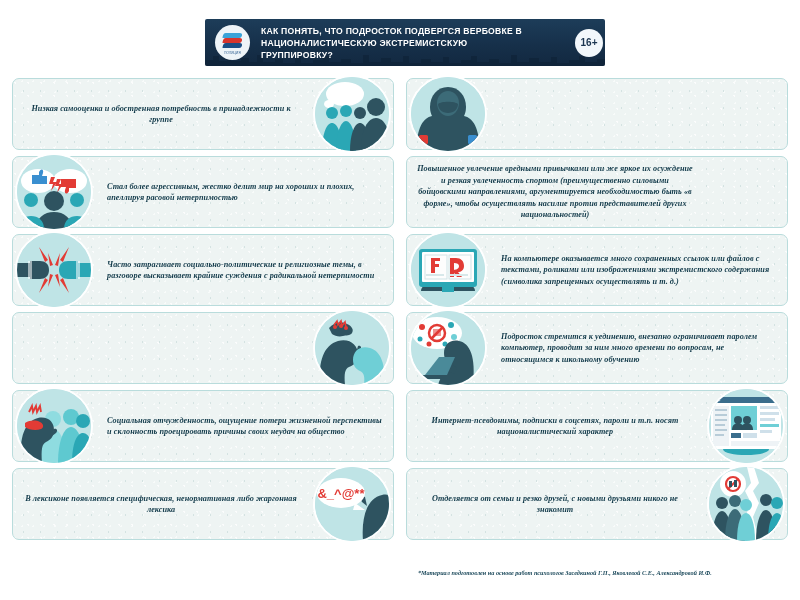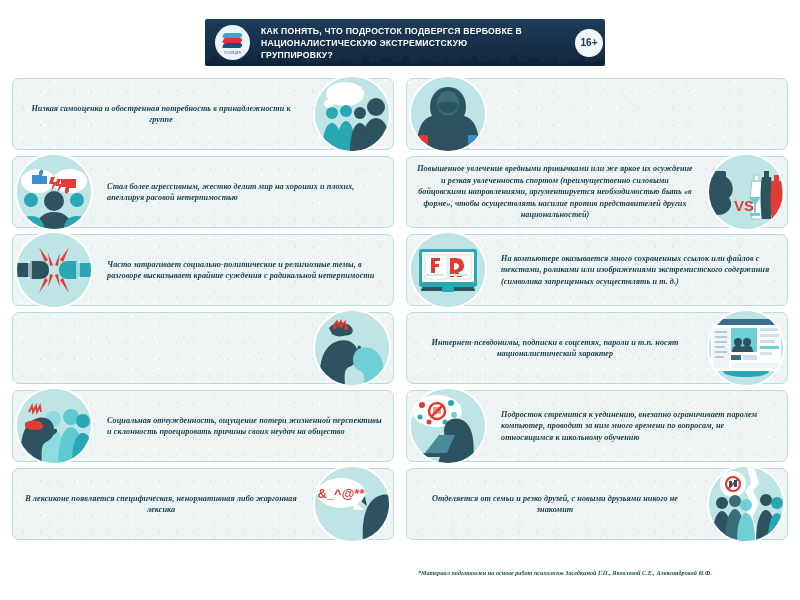--- a/index.html
+++ b/index.html
@@ -306,52 +306,63 @@
             <path d="M26,26 c0,-7 5,-12 11,-12 c6,0 11,5 11,12 c0,7 -5,13 -11,13 c-6,0 -11,-6 -11,-13z" fill="#3c6b78"></path>
             <path d="M27,27 c3,-3 17,-3 20,0 c0,5 -4,9 -10,9 c-6,0 -10,-4 -10,-9z" fill="#2e5360"></path>
             <path d="M21,39 l32,0 c9,2 15,11 16,35 l-64,0 c1,-24 7,-33 16,-35z" fill="#2e5360"></path>
             <rect x="8" y="58" width="9" height="9" rx="1.5" fill="#e23b35"></rect>
             <rect x="57" y="58" width="9" height="9" rx="1.5" fill="#3a8fd0"></rect>
           </svg>
         </div>
       </div>
 
       <div class="card icon-right">
-        <div class="icon-disc">
-          <svg width="74" height="74" viewBox="0 0 74 74">
-            <circle cx="37" cy="37" r="37" fill="#bfe4e6"></circle>
-            <path d="M2,22 c8,-4 16,-2 20,5 c3,6 2,12 -2,16 c3,4 3,9 -1,13 c-5,5 -14,5 -21,1 l0,-35z" fill="#2e5360"></path>
-            <rect x="4" y="16" width="13" height="9" rx="2" fill="#2e5360"></rect>
-            <path d="M45,26 h5 v-6 h-5z M43,26 h9 c2,10 2,28 0,38 h-9 c-2,-10 -2,-28 0,-38z" fill="#ffffff" stroke="#8fc9cf" stroke-width="1"></path>
-            <path d="M55,22 h5 v-6 h-5z M53,22 h9 c2,11 2,31 0,42 h-9 c-2,-11 -2,-31 0,-42z" fill="#2e5360"></path>
-            <path d="M65,26 h5 v-6 h-5z M63,26 h9 c2,10 2,28 0,38 h-9 c-2,-10 -2,-28 0,-38z" fill="#e23b35"></path>
-            <path d="M40,42 l12,0 l-5,7 l0,9 l4,0 l0,3 l-10,0 l0,-3 l4,0 l0,-9z" fill="#6fcfd6"></path>
-            <text x="35" y="56" font-family="Liberation Sans, sans-serif" font-size="15" font-weight="bold" fill="#e23b35" text-anchor="middle">VS</text>
-          </svg>
-        </div>
         <div class="card-text">Повышенное увлечение вредными привычками или же яркое их осуждение и резкая увлеченность спортом (преимущественно силовыми бойцовскими направлениями, аргументируется необходимостью быть «в форме», чтобы осуществлять насилие против представителей других национальностей)</div>
       </div>
 
       <div class="card icon-left">
         <div class="icon-disc">
           <svg width="74" height="74" viewBox="0 0 74 74">
             <circle cx="37" cy="37" r="37" fill="#bfe4e6"></circle>
             <path d="M10,58 c0,-7 12,-11 27,-11 c15,0 27,4 27,11z" fill="#2e5360"></path>
             <rect x="8" y="16" width="58" height="38" rx="3" fill="#2aa7b5"></rect>
             <rect x="11" y="19" width="52" height="30" rx="1" fill="#ffffff"></rect>
             <rect x="31" y="54" width="12" height="5" fill="#2aa7b5"></rect>
             <rect x="14" y="22" width="22" height="24" fill="#fdfdfd" stroke="#cfe3e6" stroke-width="1"></rect>
             <rect x="38" y="22" width="22" height="24" fill="#fdfdfd" stroke="#cfe3e6" stroke-width="1"></rect>
             <path d="M20,25 h9 v3 h-5 v3 h4 v3 h-4 v6 h-4z" fill="#e23b35"></path>
             <path d="M45,25 c5,0 8,3 8,8 c0,4 -3,6 -6,6 l4,5 h-5 l-5,-7 c4,0 7,-1 7,-4 c0,-2 -2,-3 -5,-3 l0,14 h-4 l0,-19z" fill="#e23b35"></path>
             <rect x="15" y="41" width="18" height="2" fill="#d7e8ea"></rect>
             <rect x="39" y="41" width="18" height="2" fill="#d7e8ea"></rect>
           </svg>
         </div>
         <div class="card-text">На компьютере оказывается много сохраненных ссылок или файлов с текстами, роликами или изображениями экстремистского содержания (символика запрещенных осуществлять и т. д.)</div>
+      </div>
+
+      <div class="card icon-left">
+        <div class="icon-disc">
+          <svg width="74" height="74" viewBox="0 0 74 74">
+            <circle cx="37" cy="37" r="37" fill="#bfe4e6"></circle>
+            <ellipse cx="26" cy="22" rx="25" ry="16" fill="#ffffff"></ellipse>
+            <circle cx="26" cy="22" r="8" fill="none" stroke="#e23b35" stroke-width="2.5"></circle>
+            <line x1="20" y1="28" x2="32" y2="16" stroke="#e23b35" stroke-width="2.5"></line>
+            <path d="M22,18 h8 v7 h-8z" fill="#e23b35" opacity=".55"></path>
+            <circle cx="11" cy="16" r="3" fill="#e23b35"></circle>
+            <circle cx="40" cy="14" r="3" fill="#2aa7b5"></circle>
+            <circle cx="43" cy="26" r="3" fill="#6fcfd6"></circle>
+            <circle cx="9" cy="28" r="2.5" fill="#2aa7b5"></circle>
+            <circle cx="18" cy="33" r="2.5" fill="#e23b35"></circle>
+            <circle cx="34" cy="33" r="2.5" fill="#2aa7b5"></circle>
+            <path d="M62,74 c3,-28 -3,-42 -14,-44 c-9,-2 -15,4 -15,12 c0,6 3,10 7,13 c-5,3 -10,9 -13,19z" fill="#2e5360"></path>
+            <path d="M28,54 c6,-2 14,-1 18,3 l-3,6 c-5,-3 -11,-4 -17,-2z" fill="#2e5360"></path>
+            <path d="M14,64 l14,-18 h16 l-8,18z" fill="#4a8a99"></path>
+            <path d="M8,64 h48 v4 h-48z" fill="#2e5360"></path>
+          </svg>
+        </div>
+        <div class="card-text">Подросток стремится к уединению, внезапно ограничивает паролем компьютер, проводит за ним много времени по вопросам, не относящимся к школьному обучению</div>
       </div>
 
       <div class="card icon-right">
         <div class="icon-disc">
           <svg width="74" height="74" viewBox="0 0 74 74">
             <circle cx="37" cy="37" r="37" fill="#bfe4e6"></circle>
             <rect x="2" y="8" width="70" height="52" rx="2" fill="#ffffff"></rect>
             <rect x="2" y="8" width="70" height="6" fill="#3a6d8c"></rect>
             <circle cx="6" cy="11" r="1.3" fill="#cfe0ea"></circle>
             <circle cx="10" cy="11" r="1.3" fill="#cfe0ea"></circle>
@@ -374,43 +385,20 @@
             <rect x="51" y="29" width="15" height="3" fill="#cfe0ea"></rect>
             <rect x="51" y="35" width="19" height="3" fill="#6fcfd6"></rect>
             <rect x="51" y="41" width="12" height="3" fill="#cfe0ea"></rect>
             <rect x="22" y="52" width="48" height="5" fill="#eef3f6"></rect>
             <path d="M14,60 c0,8 46,8 46,0z" fill="#2aa7b5"></path>
           </svg>
         </div>
         <div class="card-text">Интернет-псевдонимы, подписки в соцсетях, пароли и т.п. носят националистический характер</div>
       </div>
 
-      <div class="card icon-left">
-        <div class="icon-disc">
-          <svg width="74" height="74" viewBox="0 0 74 74">
-            <circle cx="37" cy="37" r="37" fill="#bfe4e6"></circle>
-            <ellipse cx="26" cy="22" rx="25" ry="16" fill="#ffffff"></ellipse>
-            <circle cx="26" cy="22" r="8" fill="none" stroke="#e23b35" stroke-width="2.5"></circle>
-            <line x1="20" y1="28" x2="32" y2="16" stroke="#e23b35" stroke-width="2.5"></line>
-            <path d="M22,18 h8 v7 h-8z" fill="#e23b35" opacity=".55"></path>
-            <circle cx="11" cy="16" r="3" fill="#e23b35"></circle>
-            <circle cx="40" cy="14" r="3" fill="#2aa7b5"></circle>
-            <circle cx="43" cy="26" r="3" fill="#6fcfd6"></circle>
-            <circle cx="9" cy="28" r="2.5" fill="#2aa7b5"></circle>
-            <circle cx="18" cy="33" r="2.5" fill="#e23b35"></circle>
-            <circle cx="34" cy="33" r="2.5" fill="#2aa7b5"></circle>
-            <path d="M62,74 c3,-28 -3,-42 -14,-44 c-9,-2 -15,4 -15,12 c0,6 3,10 7,13 c-5,3 -10,9 -13,19z" fill="#2e5360"></path>
-            <path d="M28,54 c6,-2 14,-1 18,3 l-3,6 c-5,-3 -11,-4 -17,-2z" fill="#2e5360"></path>
-            <path d="M14,64 l14,-18 h16 l-8,18z" fill="#4a8a99"></path>
-            <path d="M8,64 h48 v4 h-48z" fill="#2e5360"></path>
-          </svg>
-        </div>
-        <div class="card-text">Подросток стремится к уединению, внезапно ограничивает паролем компьютер, проводит за ним много времени по вопросам, не относящимся к школьному обучению</div>
-      </div>
-
       <div class="card icon-right">
         <div class="icon-disc">
           <svg width="74" height="74" viewBox="0 0 74 74">
             <circle cx="37" cy="37" r="37" fill="#bfe4e6"></circle>
             <circle cx="24" cy="17" r="13" fill="#ffffff"></circle>
             <circle cx="24" cy="17" r="7" fill="none" stroke="#e23b35" stroke-width="2.2"></circle>
             <line x1="19" y1="22" x2="29" y2="12" stroke="#e23b35" stroke-width="2.2"></line>
             <path d="M20,14 h3 v6 h-3z M25,13 h3 v7 h-3z" fill="#2e5360"></path>
             <path d="M45,0 l5,16 l-6,8 l6,12 l-6,14 l6,24 l-9,0 l-5,-24 l6,-14 l-6,-12 l6,-8 l-4,-16z" fill="#ffffff"></path>
             <circle cx="13" cy="36" r="6" fill="#2e5360"></circle>

